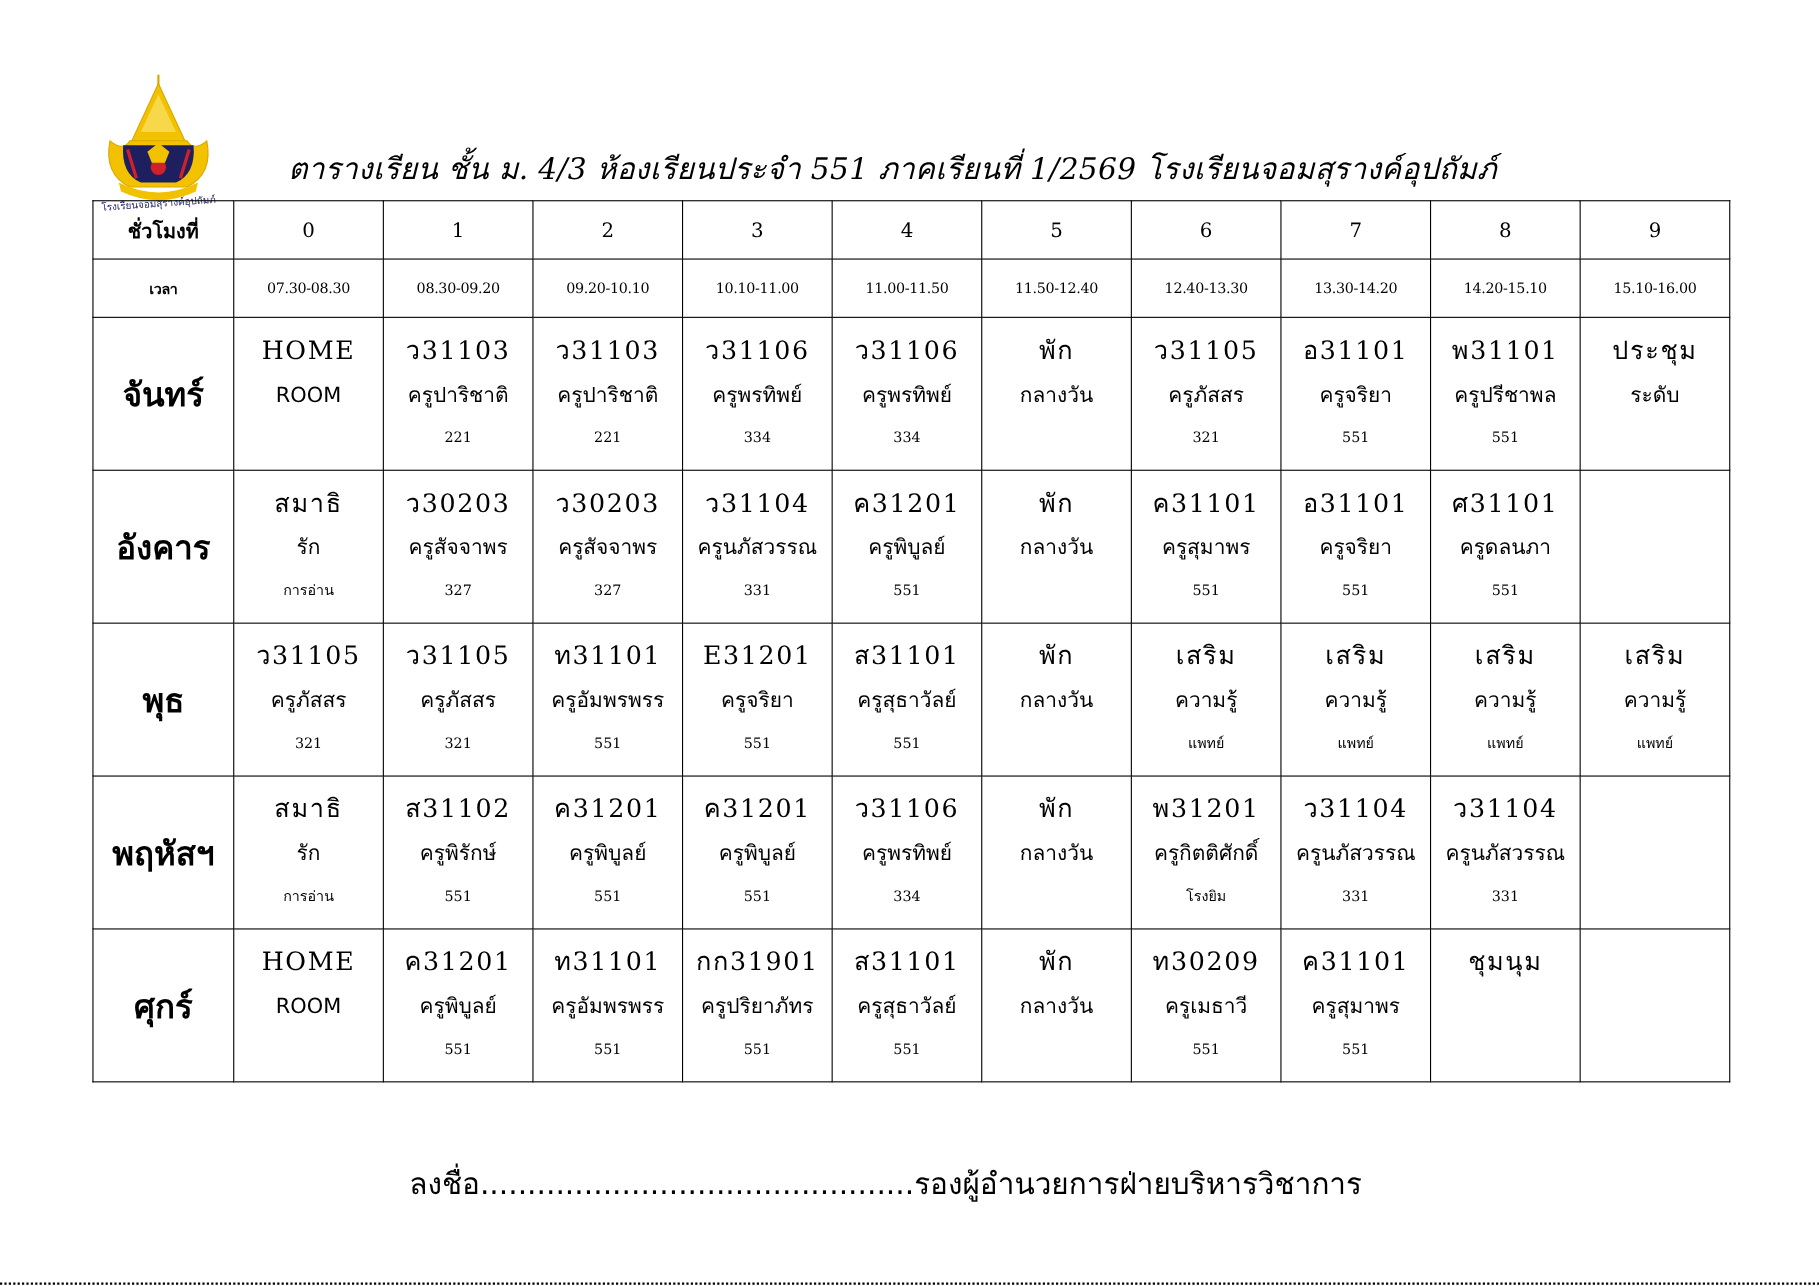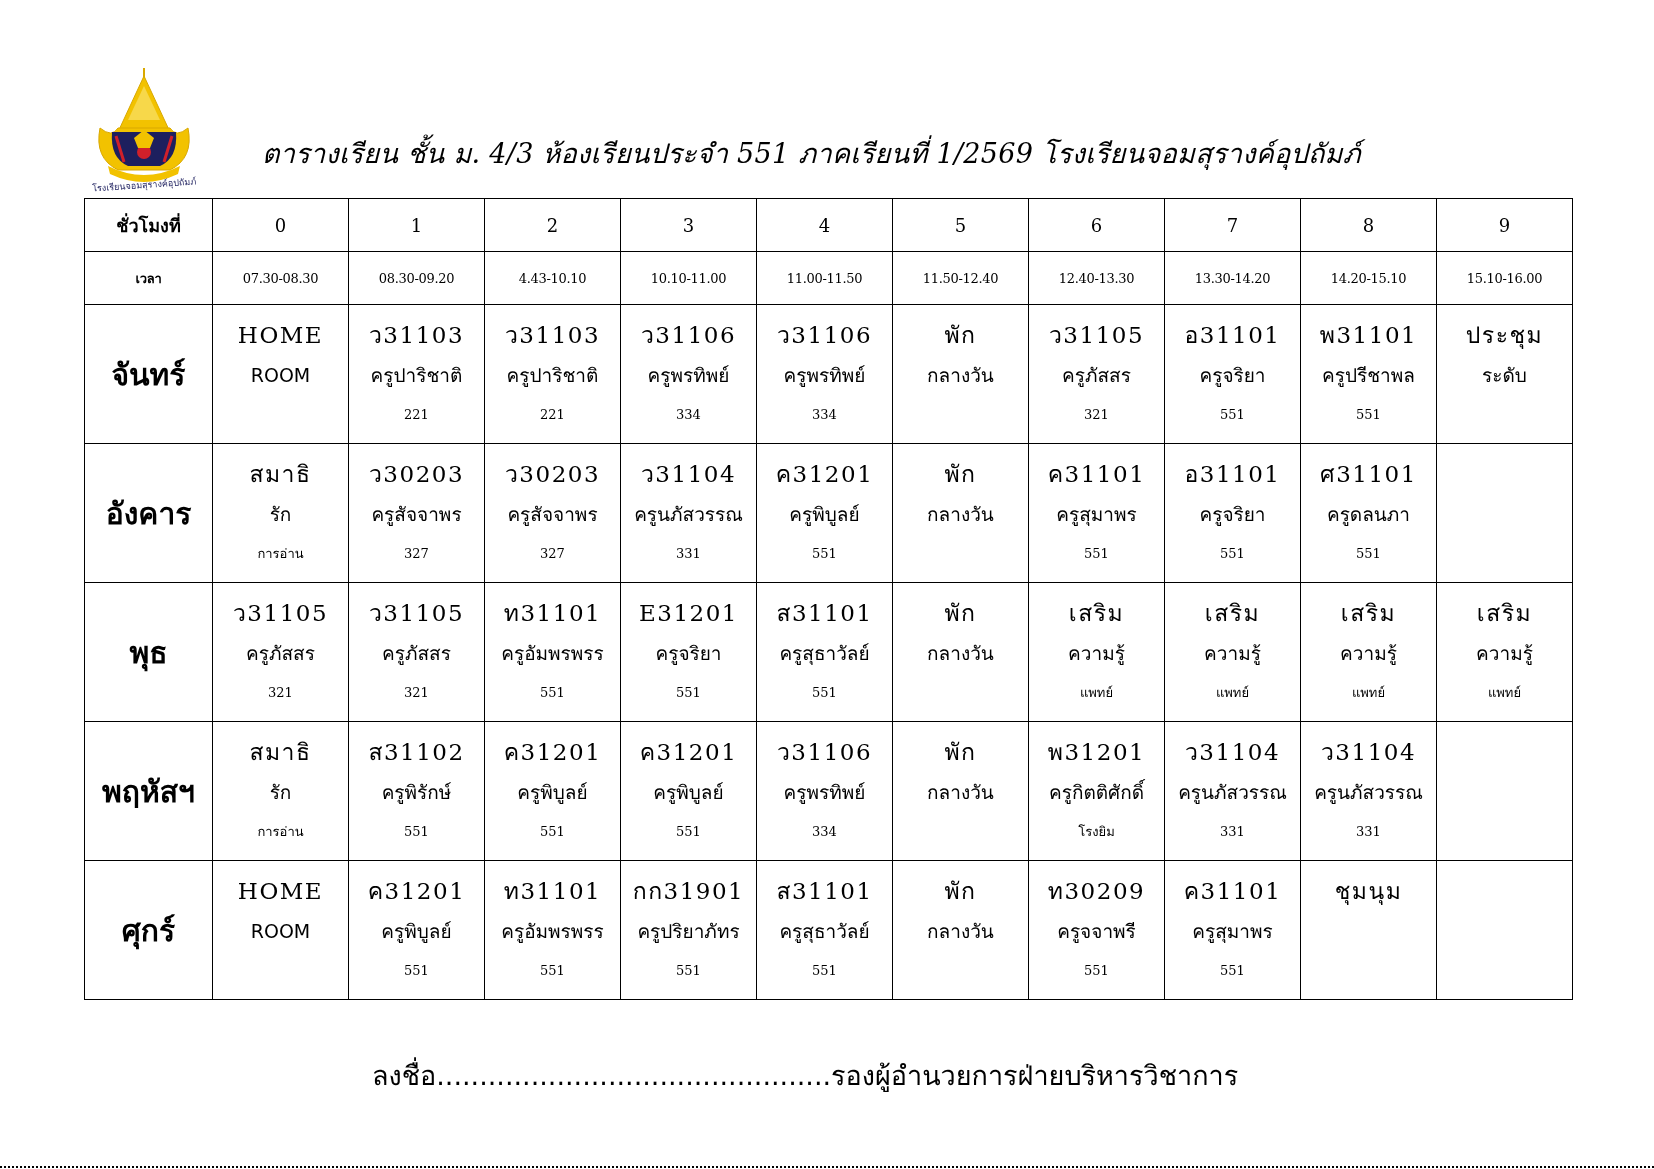--- a/index.html
+++ b/index.html
@@ -27,21 +27,21 @@
       left: 262px;
       top: 132px;
       font-size: 27px;
       white-space: nowrap;
       letter-spacing: 0.3px;
       font-style: italic;
     }
     table.schedule {
       position: absolute;
       left: 84px;
-      top: 198px;
+      top: 182px;
       border-collapse: collapse;
       table-layout: fixed;
       width: 1488px;
     }
     table.schedule td {
       border: 1.5px solid #000;
       text-align: center;
       vertical-align: top;
       padding: 0;
     }
@@ -150,21 +150,21 @@
       <td>5</td>
       <td>6</td>
       <td>7</td>
       <td>8</td>
       <td>9</td>
     </tr>
     <tr class="time">
       <td class="rowhead">เวลา</td>
       <td>07.30-08.30</td>
       <td>08.30-09.20</td>
-      <td>4.43-10.10</td>
+      <td>09.20-10.10</td>
       <td>10.10-11.00</td>
       <td>11.00-11.50</td>
       <td>11.50-12.40</td>
       <td>12.40-13.30</td>
       <td>13.30-14.20</td>
       <td>14.20-15.10</td>
       <td>15.10-16.00</td>
     </tr>
   </tbody>
   <tbody id="day-rows">
@@ -500,21 +500,21 @@
         <td>
     <div class="cell-lines">
       <span class="l1">พัก</span>
       <span class="l2">กลางวัน</span>
       <span class="l3"></span>
     </div>
   </td>
         <td>
     <div class="cell-lines">
       <span class="l1">ท30209</span>
-      <span class="l2">ครูจจาพรี</span>
+      <span class="l2">ครูเมธาวี</span>
       <span class="l3">551</span>
     </div>
   </td>
         <td>
     <div class="cell-lines">
       <span class="l1">ค31101</span>
       <span class="l2">ครูสุมาพร</span>
       <span class="l3">551</span>
     </div>
   </td>

